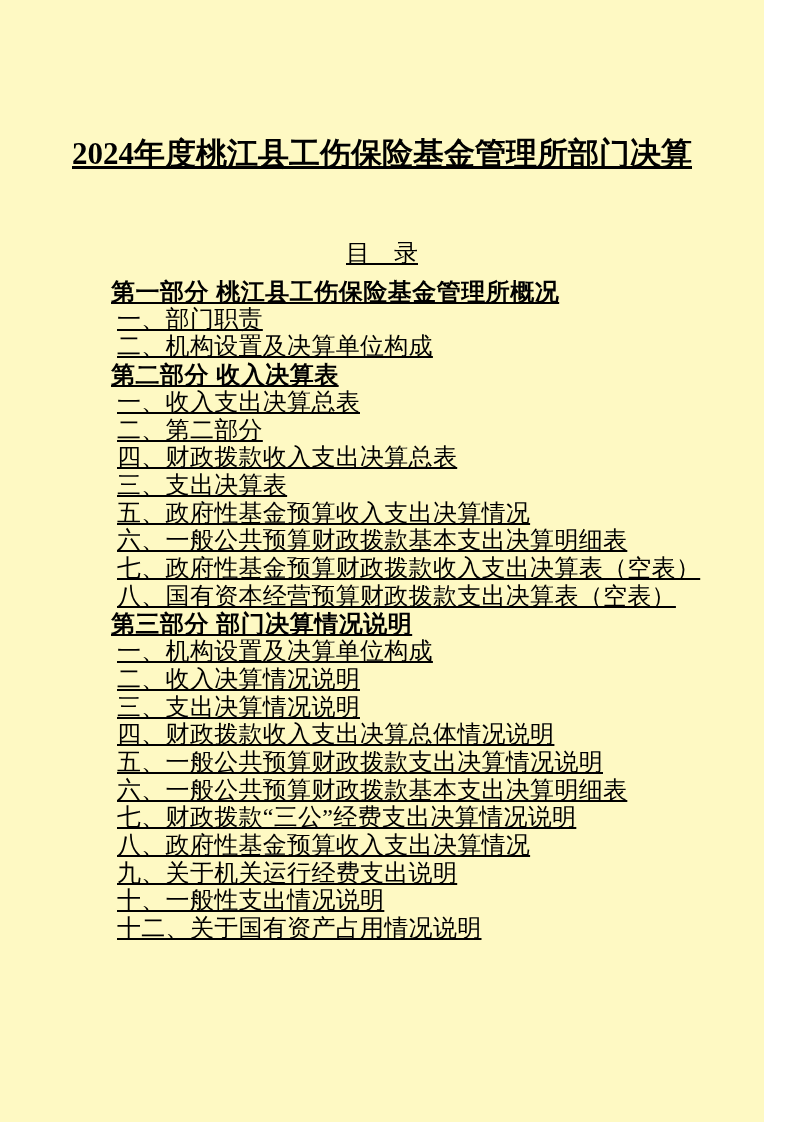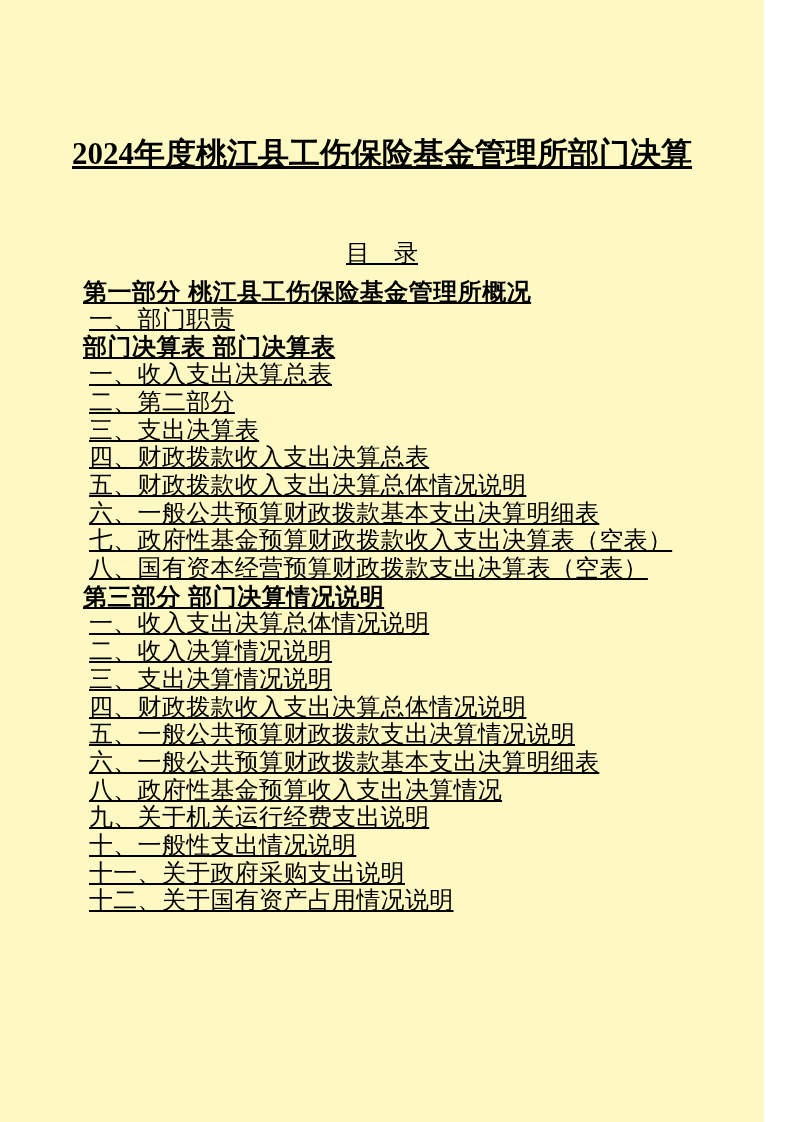--- a/index.html
+++ b/index.html
@@ -29,21 +29,21 @@
     font-family: "Liberation Serif", "DejaVu Serif", serif;
   }
   .toc-title {
     margin: 62px 0 10px 0;
     text-align: center;
     font-size: 24px;
     line-height: 30px;
     font-weight: normal;
   }
   .toc {
-    padding-left: 83px;
+    padding-left: 111px;
     padding-right: 40px;
   }
   .toc-line {
     font-size: 24px;
     line-height: 27.7px;
     white-space: nowrap;
   }
   .toc-part {
     font-family: "Liberation Sans", "DejaVu Sans", sans-serif;
     font-weight: bold;
@@ -57,37 +57,38 @@
 </head>
 <body>
 
 <div class="page">
   <h1 class="doc-title">2024年度桃江县工伤保险基金管理所部门决算</h1>
   <div class="toc-title">目　录</div>
 
   <nav class="toc">
     <div class="toc-line toc-part">第一部分 桃江县工伤保险基金管理所概况</div>
     <div class="toc-line toc-item">一、部门职责</div>
+    <div class="toc-line toc-item">二、机构设置及决算单位构成</div>
 
-    <div class="toc-line toc-part">部门决算表 部门决算表</div>
+    <div class="toc-line toc-part">第二部分 收入决算表</div>
     <div class="toc-line toc-item">一、收入支出决算总表</div>
     <div class="toc-line toc-item">二、第二部分</div>
+    <div class="toc-line toc-item">四、财政拨款收入支出决算总表</div>
     <div class="toc-line toc-item">三、支出决算表</div>
-    <div class="toc-line toc-item">四、财政拨款收入支出决算总表</div>
-    <div class="toc-line toc-item">五、财政拨款收入支出决算总体情况说明</div>
+    <div class="toc-line toc-item">五、政府性基金预算收入支出决算情况</div>
     <div class="toc-line toc-item">六、一般公共预算财政拨款基本支出决算明细表</div>
     <div class="toc-line toc-item">七、政府性基金预算财政拨款收入支出决算表（空表）</div>
     <div class="toc-line toc-item">八、国有资本经营预算财政拨款支出决算表（空表）</div>
 
     <div class="toc-line toc-part">第三部分 部门决算情况说明</div>
-    <div class="toc-line toc-item">一、收入支出决算总体情况说明</div>
+    <div class="toc-line toc-item">一、机构设置及决算单位构成</div>
     <div class="toc-line toc-item">二、收入决算情况说明</div>
     <div class="toc-line toc-item">三、支出决算情况说明</div>
     <div class="toc-line toc-item">四、财政拨款收入支出决算总体情况说明</div>
     <div class="toc-line toc-item">五、一般公共预算财政拨款支出决算情况说明</div>
     <div class="toc-line toc-item">六、一般公共预算财政拨款基本支出决算明细表</div>
+    <div class="toc-line toc-item">七、财政拨款“三公”经费支出决算情况说明</div>
     <div class="toc-line toc-item">八、政府性基金预算收入支出决算情况</div>
     <div class="toc-line toc-item">九、关于机关运行经费支出说明</div>
     <div class="toc-line toc-item">十、一般性支出情况说明</div>
-    <div class="toc-line toc-item">十一、关于政府采购支出说明</div>
     <div class="toc-line toc-item">十二、关于国有资产占用情况说明</div>
   </nav>
 </div>
 
 </body></html>

